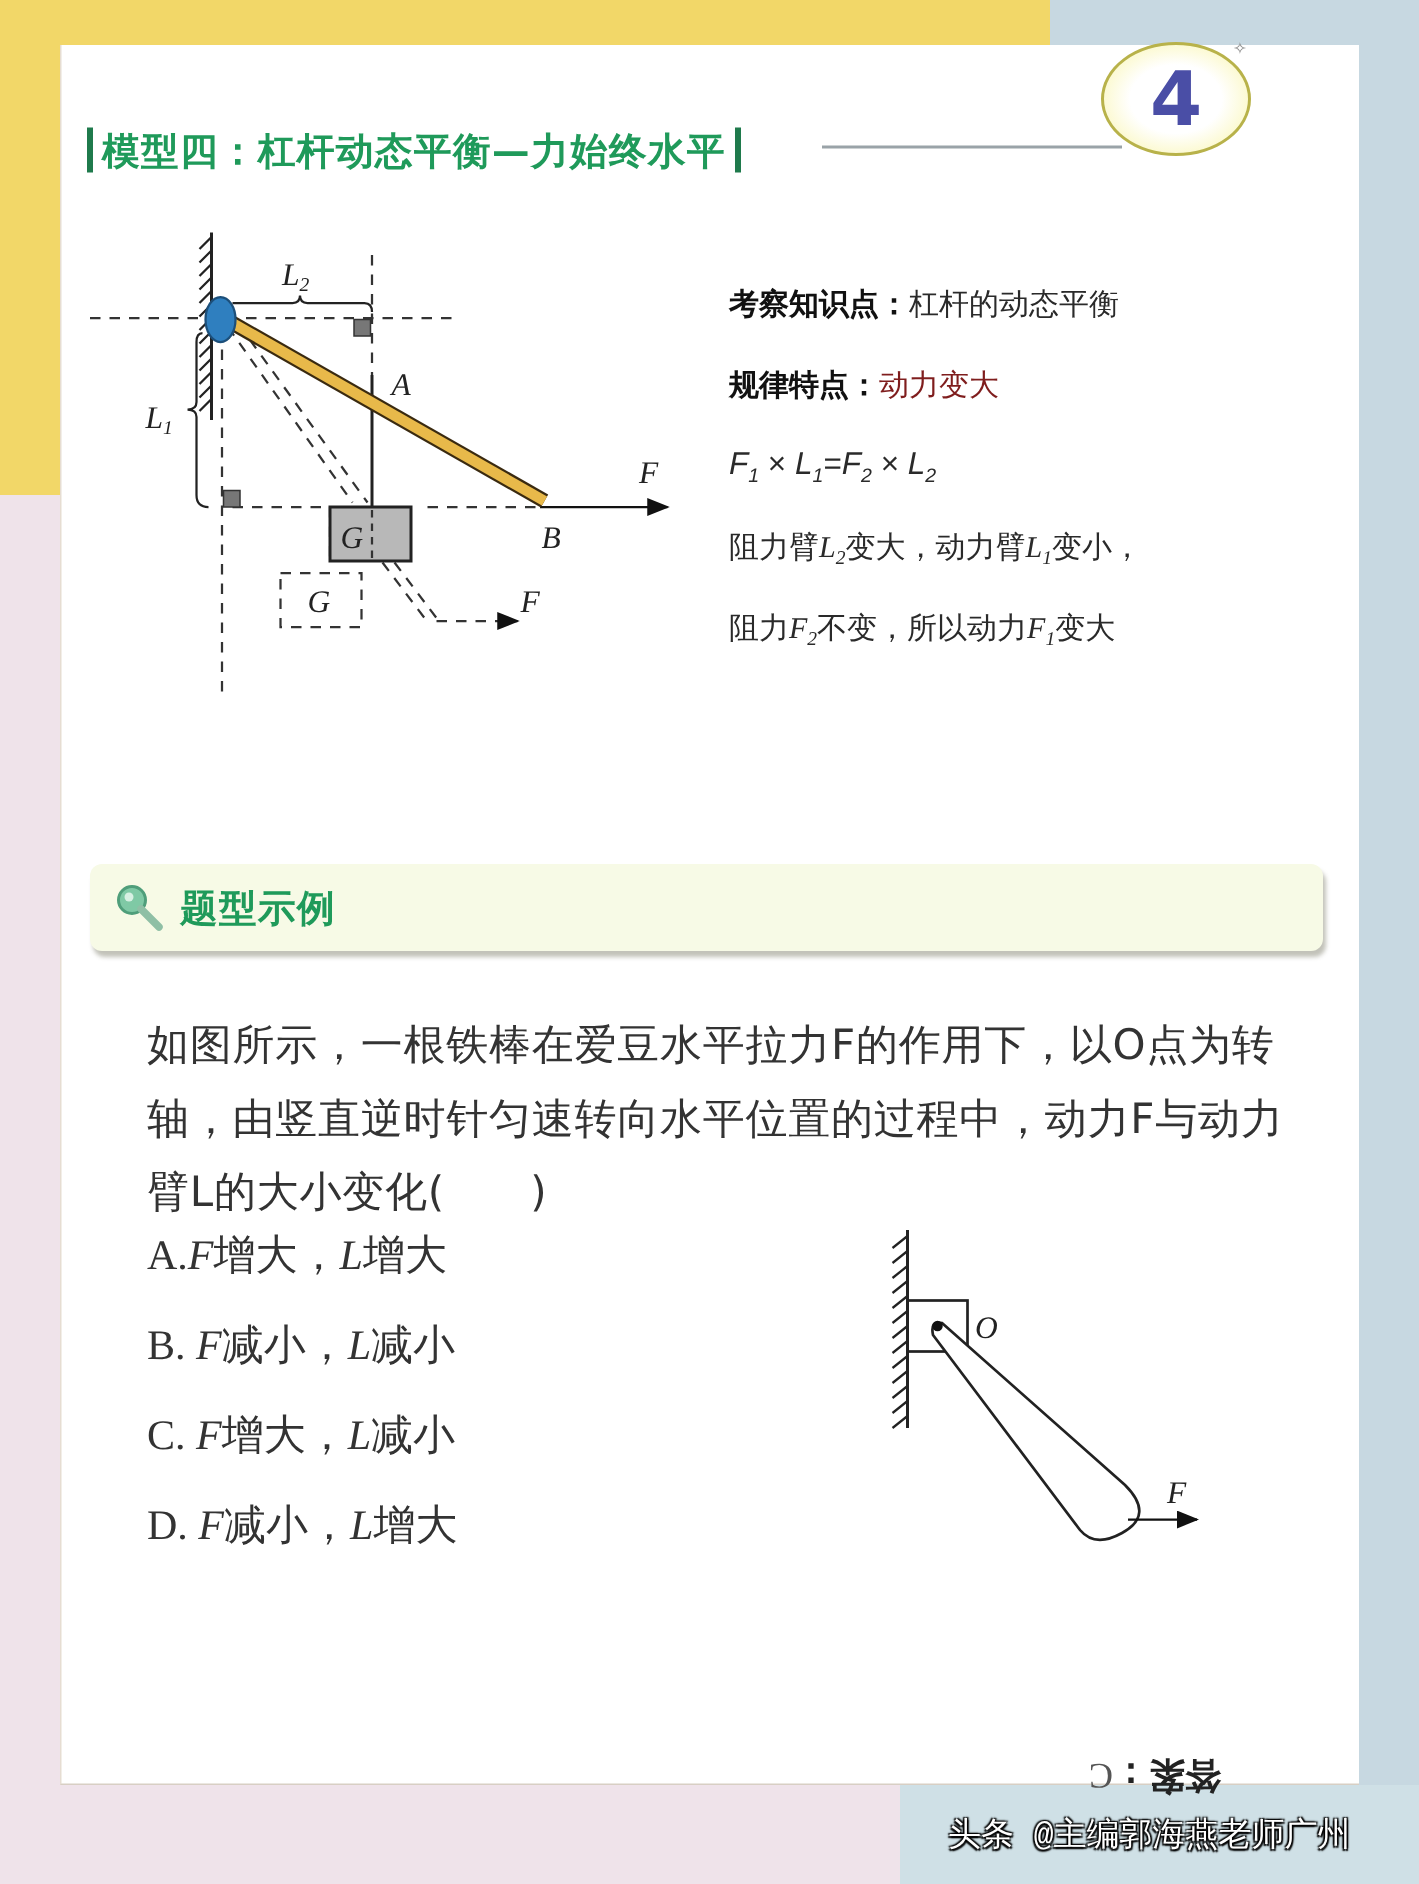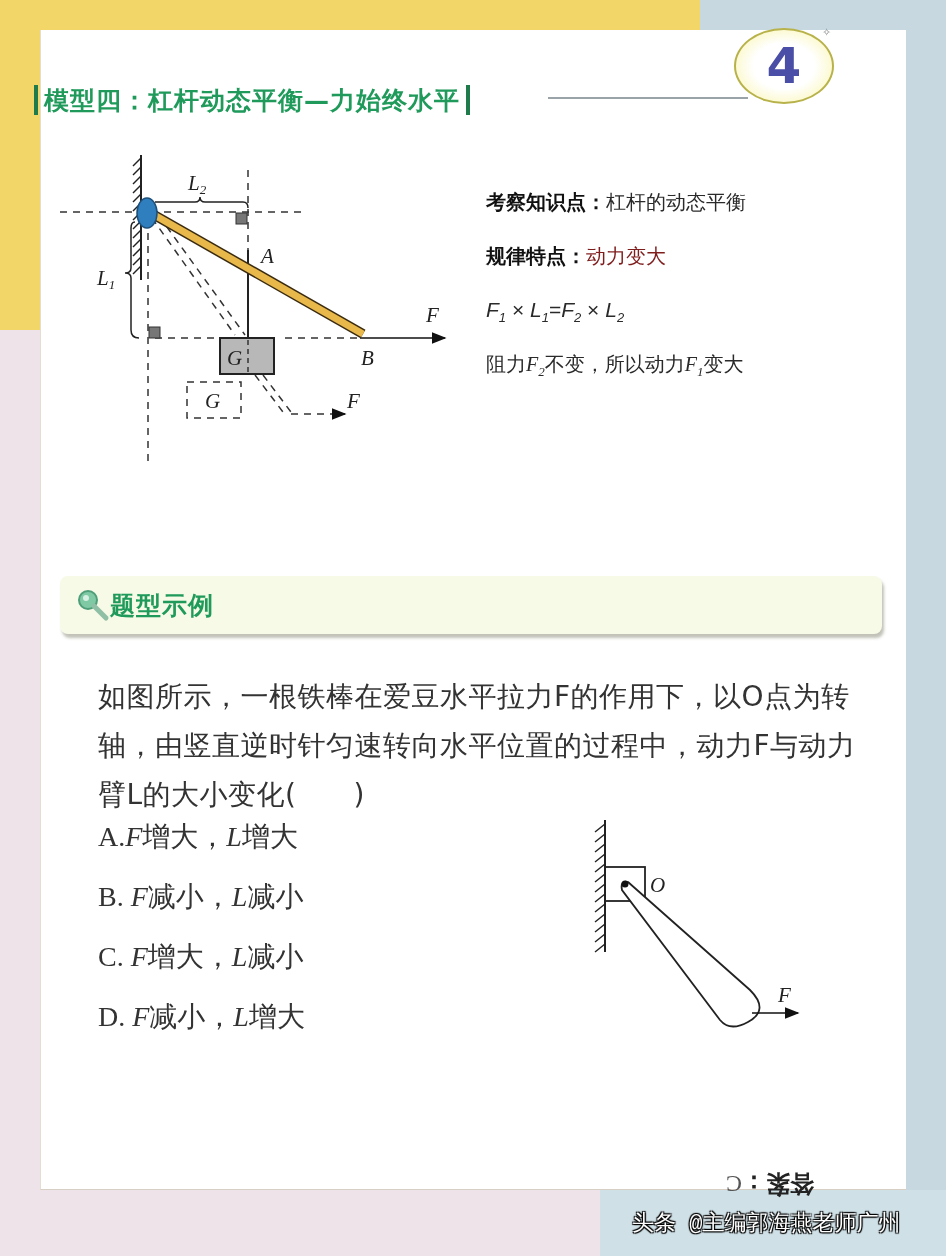--- a/index.html
+++ b/index.html
@@ -29,21 +29,21 @@
     }
     
     .page {
       position: absolute; left: 40px; top: 30px; width: 866px; height: 1160px;
       background: #ffffff;
       border-bottom: 1px solid #d8cfc4;
       border-left: 1px solid #e6ddd2;
     }
     
     .header {
-      position: absolute; left: 34px; top: 82px; height: 36px;
+      position: absolute; left: 58px; top: 82px; height: 36px;
       display: flex; align-items: center;
     }
     .title-bar {
       width: 4px; height: 30px; background: #1f7a4c; margin-right: 6px;
     }
     .title-text {
       font-family: "DejaVu Sans", sans-serif; font-weight: bold;
       font-size: 25px; color: #1f9a5a; letter-spacing: 1px;
     }
     .title-rule {
@@ -77,21 +77,21 @@
     .inline-var { font-family: "Liberation Serif", serif; font-style: italic; }
     
     .banner {
       position: absolute; left: 60px; top: 576px; width: 822px; height: 58px;
       background: #f7fae6;
       border-radius: 8px;
       box-shadow: 2px 4px 3px rgba(120,120,100,0.45);
       display: flex; align-items: center; padding-left: 16px;
     }
     .banner-text {
-      font-weight: bold; font-size: 25px; color: #1f9a5a; margin-left: 0; letter-spacing: 1px;
+      font-weight: bold; font-size: 25px; color: #1f9a5a; margin-left: 10px; letter-spacing: 1px;
     }
     
     .question {
       position: absolute; left: 98px; top: 672px; width: 780px;
       font-size: 28px; color: #333; line-height: 49px; letter-spacing: 0.5px;
     }
     .options { position: absolute; left: 98px; top: 815px; }
     .option { font-size: 28px; color: #333; height: 60px; line-height: 44px; white-space: nowrap; }
     .opt-letter { font-family: "Liberation Serif", serif; }
     .diagram2 { position: absolute; left: 580px; top: 810px; width: 240px; height: 230px; }
@@ -208,20 +208,23 @@
 
 <div class="knowledge">
   <div class="k-row">
     <span class="k-label">考察知识点：</span><span>杠杆的动态平衡</span>
   </div>
   <div class="k-row">
     <span class="k-label">规律特点：</span><span class="k-value-green">动力变大</span>
   </div>
   <div class="k-row formula">
     <span>F</span><sub>1</sub><span style="font-style:normal"> × </span><span>L</span><sub>1</sub><span style="font-style:normal">=</span><span>F</span><sub>2</sub><span style="font-style:normal"> × </span><span>L</span><sub>2</sub>
+  </div>
+  <div class="k-row">
+    <span>阻力臂</span><span class="inline-var"><span>L</span><sub>2</sub></span><span>变大，动力臂</span><span class="inline-var"><span>L</span><sub>1</sub></span><span>变小，</span>
   </div>
   <div class="k-row">
     <span>阻力</span><span class="inline-var"><span>F</span><sub>2</sub></span><span>不变，所以动力</span><span class="inline-var"><span>F</span><sub>1</sub></span><span>变大</span>
   </div>
 </div>
 
 <div class="banner">
   <svg width="34" height="34" viewBox="0 0 34 34">
     <circle cx="12" cy="12" r="9" fill="#7fc9a5" stroke="#4f9e7a" stroke-width="2"></circle>
     <circle cx="10" cy="10" r="3" fill="#d8f0e3"></circle>

